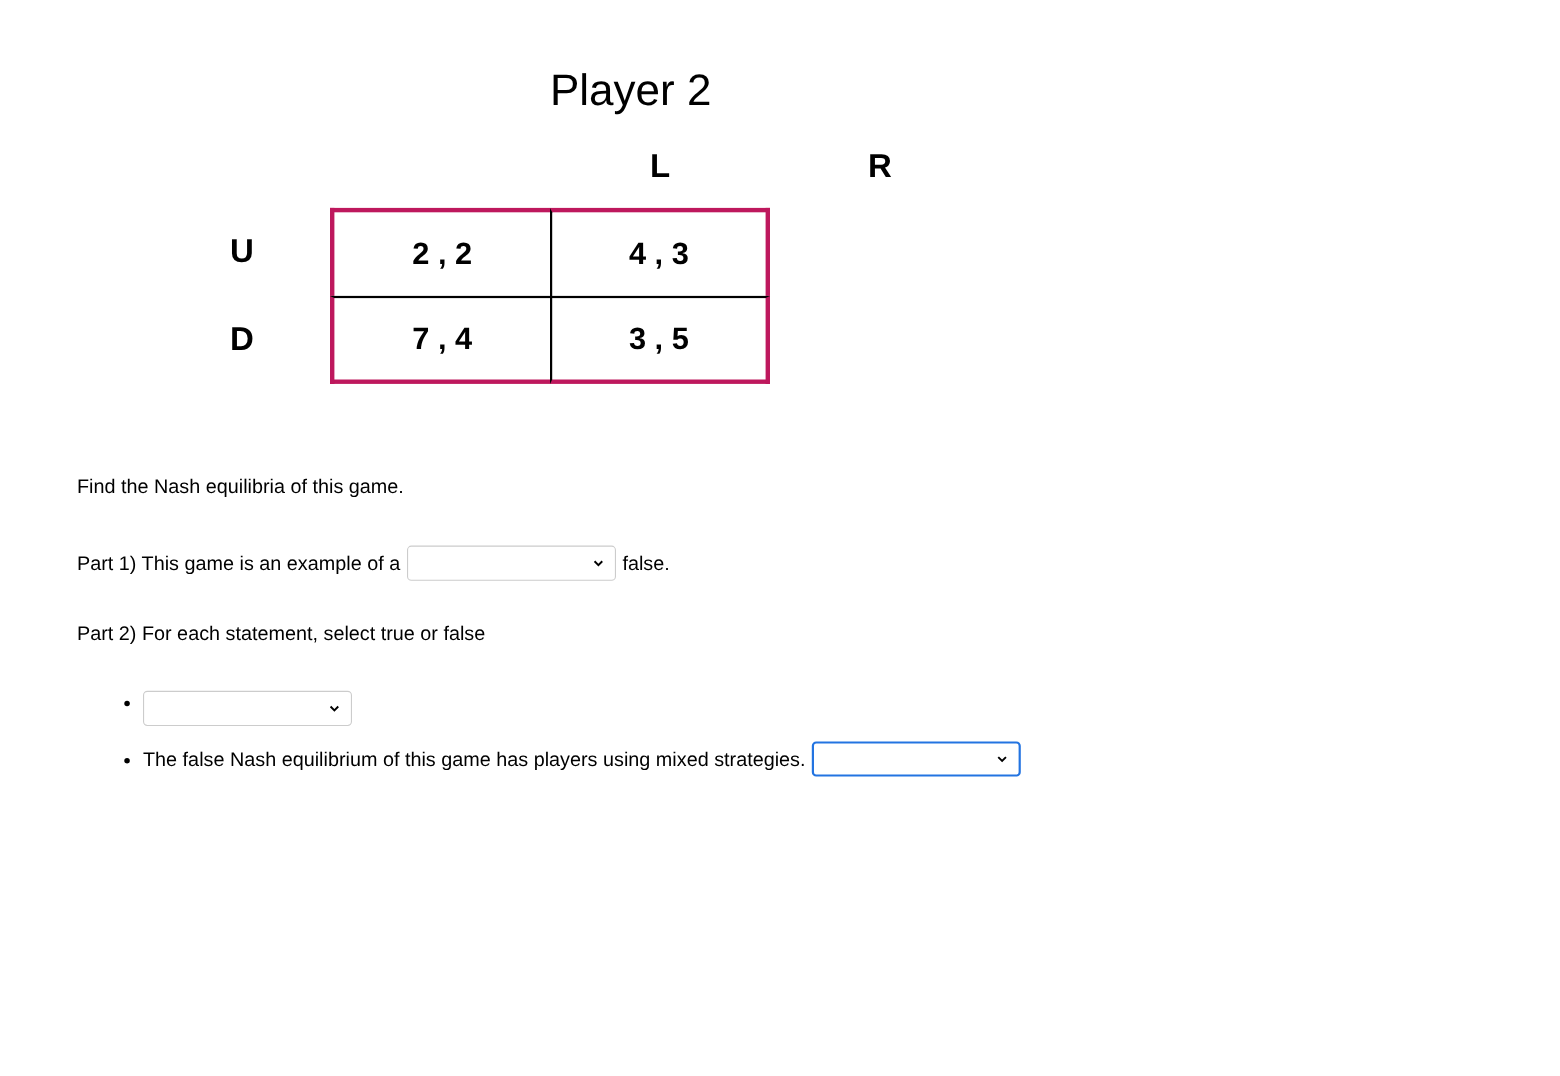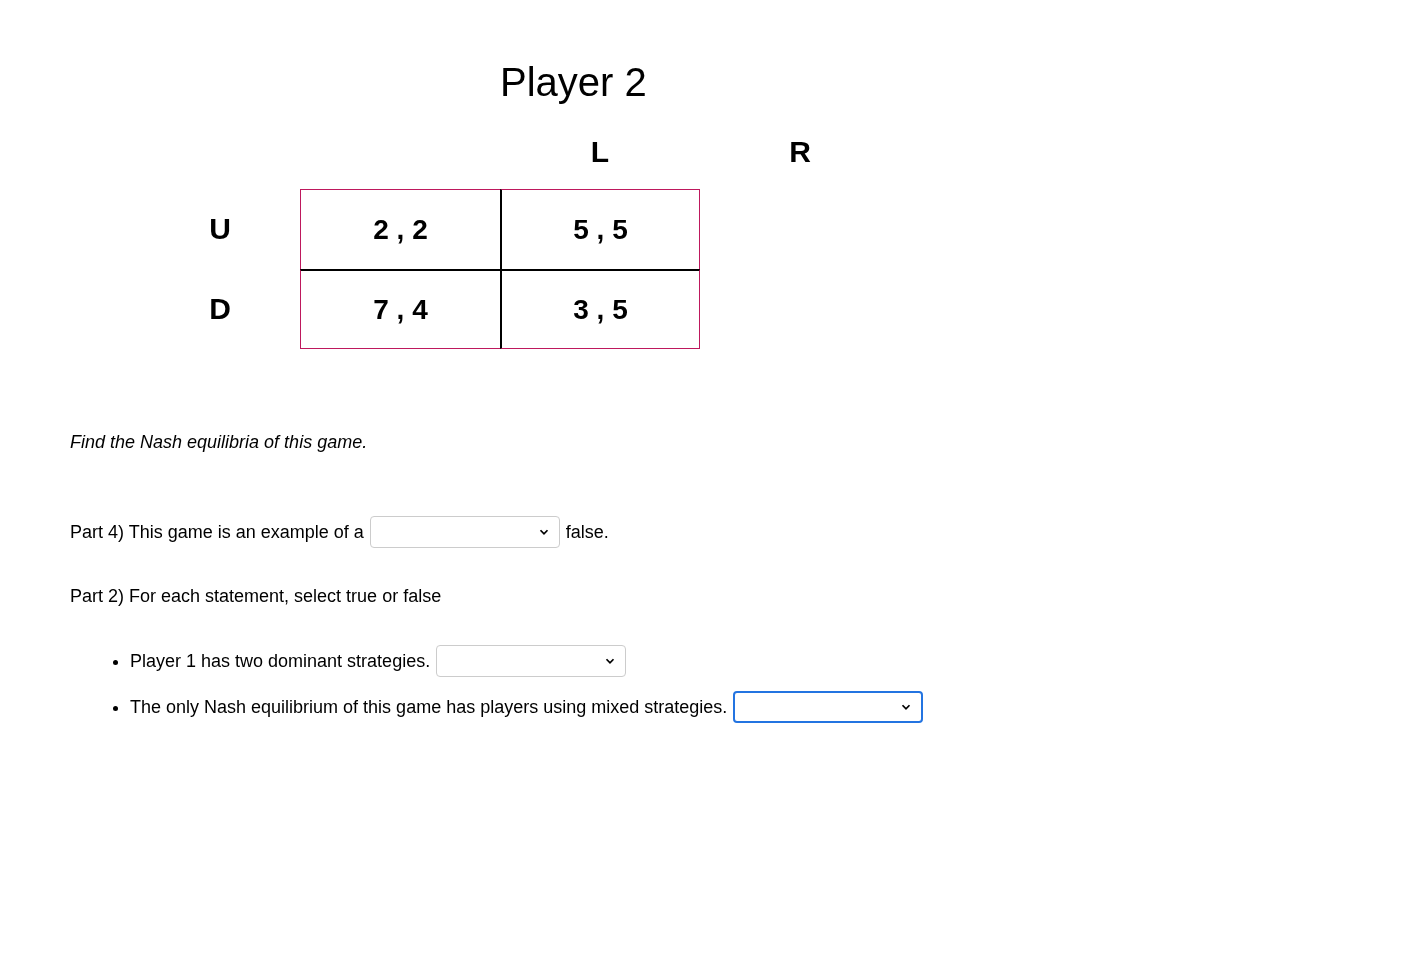--- a/index.html
+++ b/index.html
@@ -58,21 +58,21 @@
       text-align: center;
       font-size: 30px;
       font-weight: bold;
     }
     .cells-wrapper {
       display: flex;
     }
     .cell {
       width: 200px;
       height: 80px;
-      border: 1px solid #be185d;
+      border: 4px solid #be185d;
       display: flex;
       align-items: center;
       justify-content: center;
       font-size: 28px;
       font-weight: bold;
     }
     .matrix-row:first-child .cell {
       border-bottom: none;
     }
     .cell:first-child {
@@ -82,22 +82,21 @@
       border-left: 2px solid #000;
     }
     .matrix-row + .matrix-row .cell {
       border-top: 2px solid #000;
     }
     .question-section {
       font-size: 18px;
       line-height: 1.5;
     }
     .instruction {
-      margin-bottom: 60px;
-      font-style: italic;
+      margin-bottom: 40px;
     }
     .part {
       margin-bottom: 35px;
       display: flex;
       align-items: center;
       flex-wrap: wrap;
       gap: 6px;
     }
     .part2-header {
       margin-bottom: 35px;
@@ -149,69 +148,68 @@
   <div class="col-headers">
     <div class="col-header">L</div>
     <div class="col-header">R</div>
   </div>
   <div class="matrix-row-container">
     <div class="row-labels-and-cells">
       <div class="matrix-row">
         <div class="row-label">U</div>
         <div class="cells-wrapper">
           <div class="cell">2 , 2</div>
-          <div class="cell">5 , 5</div>
+          <div class="cell">4 , 3</div>
         </div>
       </div>
       <div class="matrix-row">
         <div class="row-label">D</div>
         <div class="cells-wrapper">
           <div class="cell">7 , 4</div>
           <div class="cell">3 , 5</div>
         </div>
       </div>
     </div>
   </div>
 </div>
 
 <div class="question-section">
   <div class="instruction">Find the Nash equilibria of this game.</div>
 
   <div class="part">
-    <span>Part 4) This game is an example of a</span>
+    <span>Part 1) This game is an example of a</span>
     <span class="select-wrap">
       <span></span>
       <span class="chevron">
         <svg width="14" height="14" viewBox="0 0 24 24" fill="none" stroke="#000" stroke-width="3">
             <polyline points="6 9 12 15 18 9"></polyline>
           </svg>
       </span>
     </span>
     <span>false.</span>
   </div>
 
   <div class="part2-header">Part 2) For each statement, select true or false</div>
 
   <ul class="bullet-list">
     <li class="bullet-item">
       <span class="bullet-content">
-        <span>Player 1 has two dominant strategies.</span>
         <span class="select-wrap">
           <span></span>
           <span class="chevron">
             <svg width="14" height="14" viewBox="0 0 24 24" fill="none" stroke="#000" stroke-width="3">
                 <polyline points="6 9 12 15 18 9"></polyline>
               </svg>
           </span>
         </span>
       </span>
     </li>
     <li class="bullet-item">
       <span class="bullet-content">
-        <span>The only Nash equilibrium of this game has players using mixed strategies.</span>
+        <span>The false Nash equilibrium of this game has players using mixed strategies.</span>
         <span class="select-wrap focused">
           <span></span>
           <span class="chevron">
             <svg width="14" height="14" viewBox="0 0 24 24" fill="none" stroke="#000" stroke-width="3">
                 <polyline points="6 9 12 15 18 9"></polyline>
               </svg>
           </span>
         </span>
       </span>
     </li>

